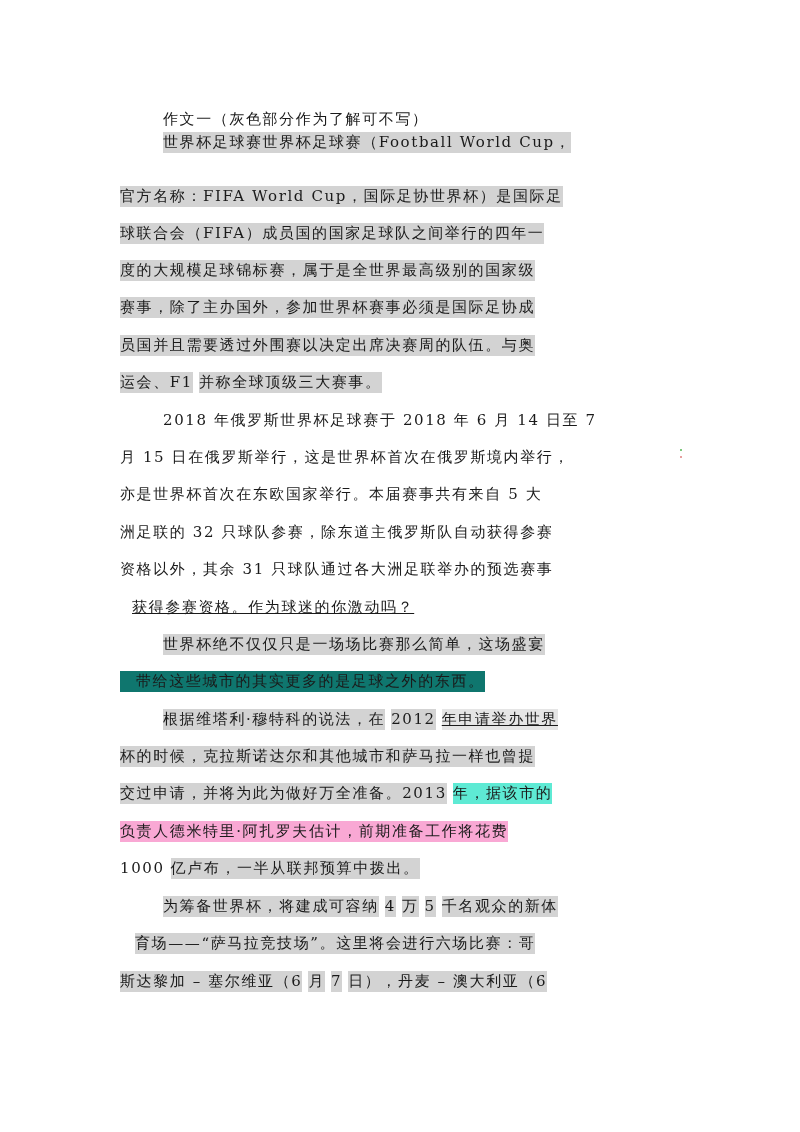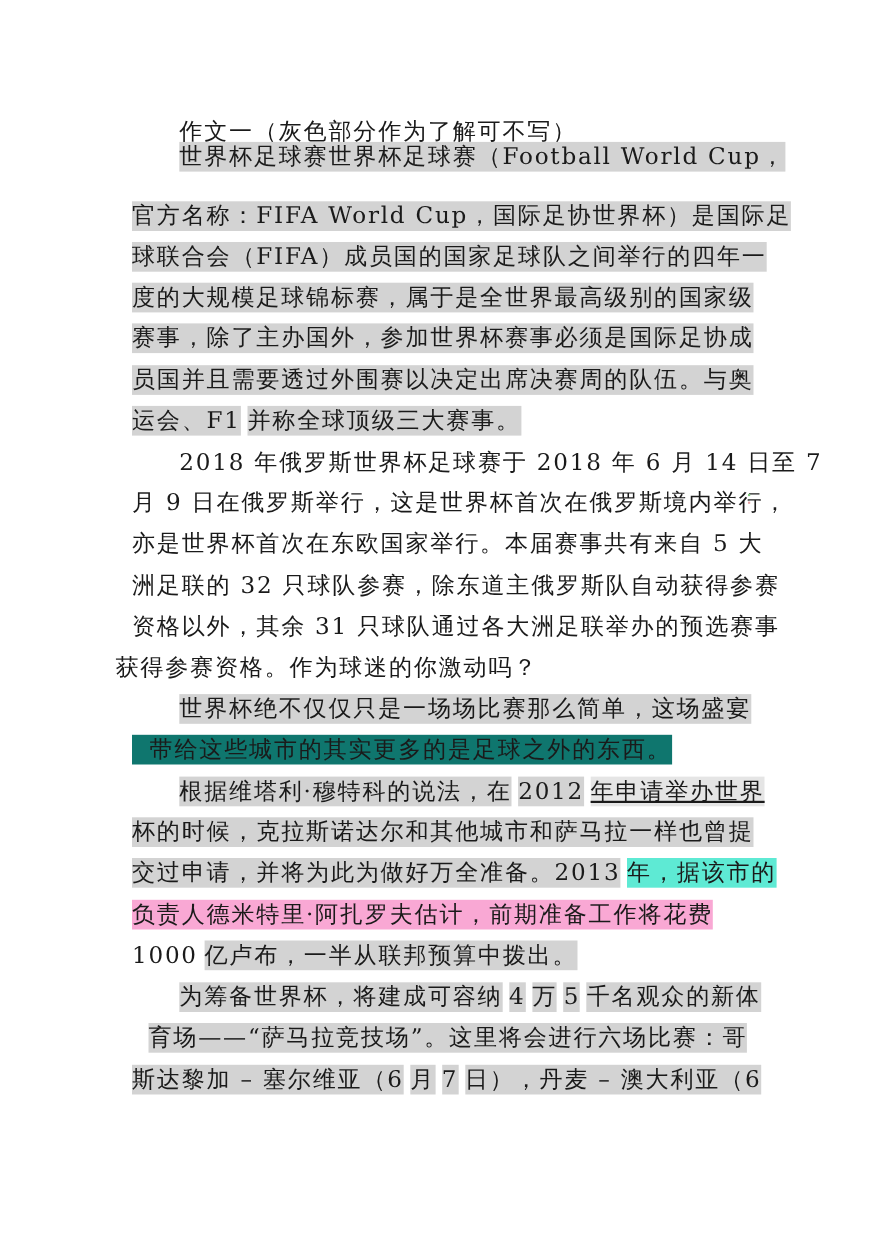--- a/index.html
+++ b/index.html
@@ -6,21 +6,21 @@
   body { width: 800px; height: 1132px; position: relative; overflow: hidden; }
   .page {
     position: absolute; left: 0; top: 0; width: 800px; height: 1132px; background: #ffffff;
     font-family: "DejaVu Serif", "Liberation Serif", serif;
     color: #1a1a1a;
   }
   .line {
     position: absolute;
     height: 30px;
     line-height: 30px;
-    font-size: 21px;
+    font-size: 15px;
     white-space: nowrap;
     letter-spacing: 1.6px;
   }
   .hl { background: #d3d3d3; padding: 1px 0 2px 0; }
   .gap { display: inline-block; width: 6px; }
   .dot { position: absolute; width: 2px; height: 2px; }
 </style>
 </head>
 <body>
 
@@ -30,25 +30,25 @@
   </div>
   <div id="body-lines">
       <div class="line" style="left: 163px; top: 127px;"><span class="hl" style="background: rgb(211, 211, 211);">世界杯足球赛世界杯足球赛（Football  World  Cup，</span></div>
       <div class="line" style="left: 120px; top: 181px;"><span class="hl" style="background: rgb(211, 211, 211);">官方名称：FIFA  World  Cup，国际足协世界杯）是国际足</span></div>
       <div class="line" style="left: 120px; top: 218px;"><span class="hl" style="background: rgb(211, 211, 211);">球联合会（FIFA）成员国的国家足球队之间举行的四年一</span></div>
       <div class="line" style="left: 120px; top: 255px;"><span class="hl" style="background: rgb(211, 211, 211);">度的大规模足球锦标赛，属于是全世界最高级别的国家级</span></div>
       <div class="line" style="left: 120px; top: 292px;"><span class="hl" style="background: rgb(211, 211, 211);">赛事，除了主办国外，参加世界杯赛事必须是国际足协成</span></div>
       <div class="line" style="left: 120px; top: 330px;"><span class="hl" style="background: rgb(211, 211, 211);">员国并且需要透过外围赛以决定出席决赛周的队伍。与奥</span></div>
       <div class="line" style="left: 120px; top: 367px;"><span class="hl" style="background: rgb(211, 211, 211);">运会、F1</span><span class="gap"></span><span class="hl" style="background: rgb(211, 211, 211);">并称全球顶级三大赛事。</span></div>
       <div class="line" style="left: 163px; top: 405px;"><span>2018 年俄罗斯世界杯足球赛于 2018 年 6 月 14 日至 7</span></div>
-      <div class="line" style="left: 120px; top: 442px;"><span>月 9 日在俄罗斯举行，这是世界杯首次在俄罗斯境内举行，</span></div>
+      <div class="line" style="left: 120px; top: 442px;"><span>月 15 日在俄罗斯举行，这是世界杯首次在俄罗斯境内举行，</span></div>
       <div class="line" style="left: 120px; top: 479px;"><span>亦是世界杯首次在东欧国家举行。本届赛事共有来自 5 大</span></div>
       <div class="line" style="left: 120px; top: 517px;"><span>洲足联的 32 只球队参赛，除东道主俄罗斯队自动获得参赛</span></div>
       <div class="line" style="left: 120px; top: 554px;"><span>资格以外，其余 31 只球队通过各大洲足联举办的预选赛事</span></div>
-      <div class="line" style="left: 105px; top: 592px;"><span>获得参赛资格。作为球迷的你激动吗？</span></div>
+      <div class="line" style="left: 132px; top: 592px; text-decoration: underline;"><span>获得参赛资格。作为球迷的你激动吗？</span></div>
       <div class="line" style="left: 163px; top: 629px;"><span class="hl" style="background: rgb(211, 211, 211);">世界杯绝不仅仅只是一场场比赛那么简单，这场盛宴</span></div>
       <div class="line" style="left: 120px; top: 666px;"><span class="hl" style="background: #0f766e; padding-left: 16px;">带给这些城市的其实更多的是足球之外的东西。</span></div>
       <div class="line" style="left: 163px; top: 704px;"><span class="hl" style="background: rgb(211, 211, 211);">根据维塔利·穆特科的说法，在</span><span class="gap"></span><span class="hl" style="background: rgb(211, 211, 211);">2012</span><span class="gap"></span><span class="hl" style="background: #e5e5e5; text-decoration: underline;">年申请举办世界</span></div>
       <div class="line" style="left: 120px; top: 741px;"><span class="hl" style="background: rgb(211, 211, 211);">杯的时候，克拉斯诺达尔和其他城市和萨马拉一样也曾提</span></div>
       <div class="line" style="left: 120px; top: 778px;"><span class="hl" style="background: rgb(211, 211, 211);">交过申请，并将为此为做好万全准备。2013</span><span class="gap"></span><span class="hl" style="background: #5eead4;">年，据该市的</span></div>
       <div class="line" style="left: 120px; top: 816px;"><span class="hl" style="background: #f9a8d4;">负责人德米特里·阿扎罗夫估计，前期准备工作将花费</span></div>
       <div class="line" style="left: 120px; top: 853px;"><span>1000</span><span class="gap"></span><span class="hl" style="background: rgb(211, 211, 211);">亿卢布，一半从联邦预算中拨出。</span></div>
       <div class="line" style="left: 163px; top: 891px;"><span class="hl" style="background: rgb(211, 211, 211);">为筹备世界杯，将建成可容纳</span><span class="gap"></span><span class="hl" style="background: rgb(211, 211, 211);">4</span><span class="gap"></span><span class="hl" style="background: rgb(211, 211, 211);">万</span><span class="gap"></span><span class="hl" style="background: rgb(211, 211, 211);">5</span><span class="gap"></span><span class="hl" style="background: rgb(211, 211, 211);">千名观众的新体</span></div>
       <div class="line" style="left: 120px; top: 928px;"><span class="hl" style="background: rgb(211, 211, 211); margin-left: 15px;">育场——“萨马拉竞技场”。这里将会进行六场比赛：哥</span></div>
       <div class="line" style="left: 120px; top: 966px;"><span class="hl" style="background: rgb(211, 211, 211);">斯达黎加 – 塞尔维亚（6</span><span class="gap"></span><span class="hl" style="background: rgb(211, 211, 211);">月</span><span class="gap"></span><span class="hl" style="background: rgb(211, 211, 211);">7</span><span class="gap"></span><span class="hl" style="background: rgb(211, 211, 211);">日），丹麦 – 澳大利亚（6</span></div>

